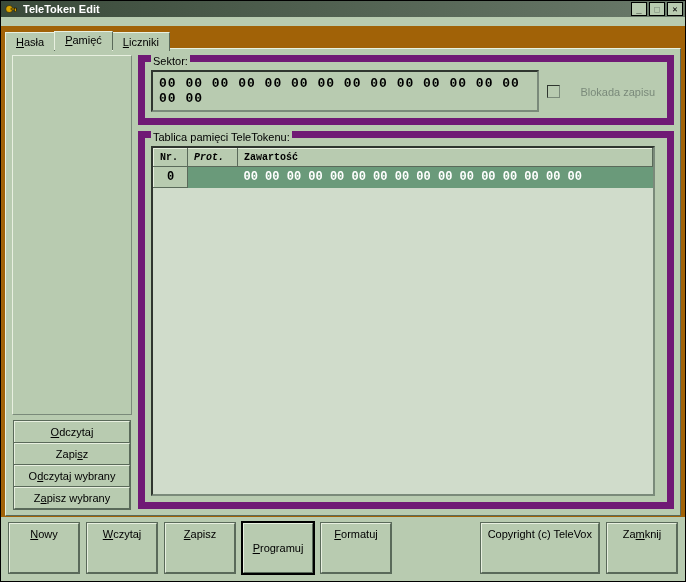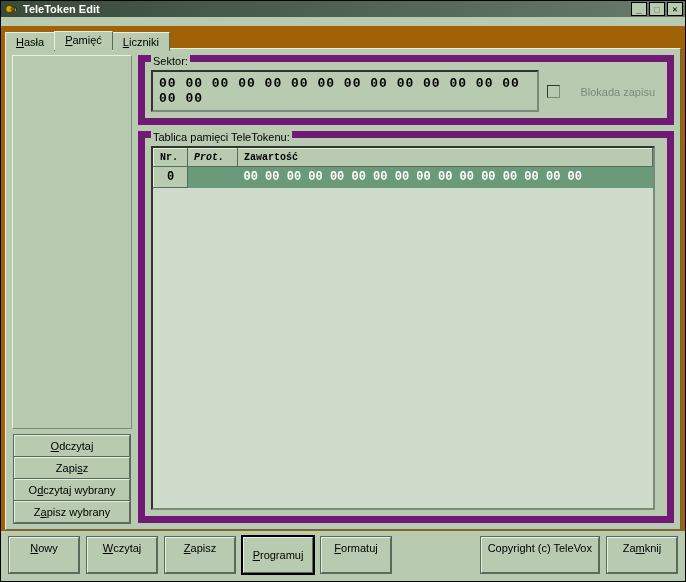--- a/index.html
+++ b/index.html
@@ -45,21 +45,21 @@
   .memtable th { background: #b8cbb0; border: 1px solid #5a6a5a; border-top-color:#e8f0e0; border-left-color:#e8f0e0; padding: 3px 6px; text-align: left; font-family: "Courier New", monospace; font-weight: bold; font-size: 10px; }
   .memtable th.nr { width: 34px; }
   .memtable th.prot { width: 50px; font-style: italic; }
   .memtable td { padding: 3px 6px; font-family: "Courier New", monospace; font-weight: bold; font-size: 12px; }
   .memtable tr.sel td { background: #6a9a7a; color: #fff; }
   .memtable tr.sel td.nr { background: #b8cbb0; color: #000; border: 1px solid #5a6a5a; border-top-color:#e8f0e0; border-left-color:#e8f0e0; text-align: center; }
   .memtable tr.sel td.prot { background: #6a9a7a; }
   
   .btn { border: 1px solid #000; border-top-color: #e8f0e0; border-left-color: #e8f0e0; border-right-color: #5a6a5a; border-bottom-color: #5a6a5a; outline: 1px solid #5a6a5a; background: #b8cbb0; padding: 4px 6px; text-align: center; cursor: pointer; font-size: 11px; }
   .btn .u { text-decoration: underline; }
-  .btn.default { outline: 2px solid #000; padding: 11px 5px; }
+  .btn.default { outline: 2px solid #000; padding: 18px 5px; }
   
   .bottombar { display: flex; gap: 8px; padding: 6px 8px 8px 8px; background: #b8cbb0; border-radius: 9px; }
   .bottombar .btn { flex: 0 0 auto; min-width: 70px; }
   .bottombar .spacer { flex: 1; }
   .copyright { min-width: 130px; }
 </style>
 </head>
 <body>
 
 <div class="window">

